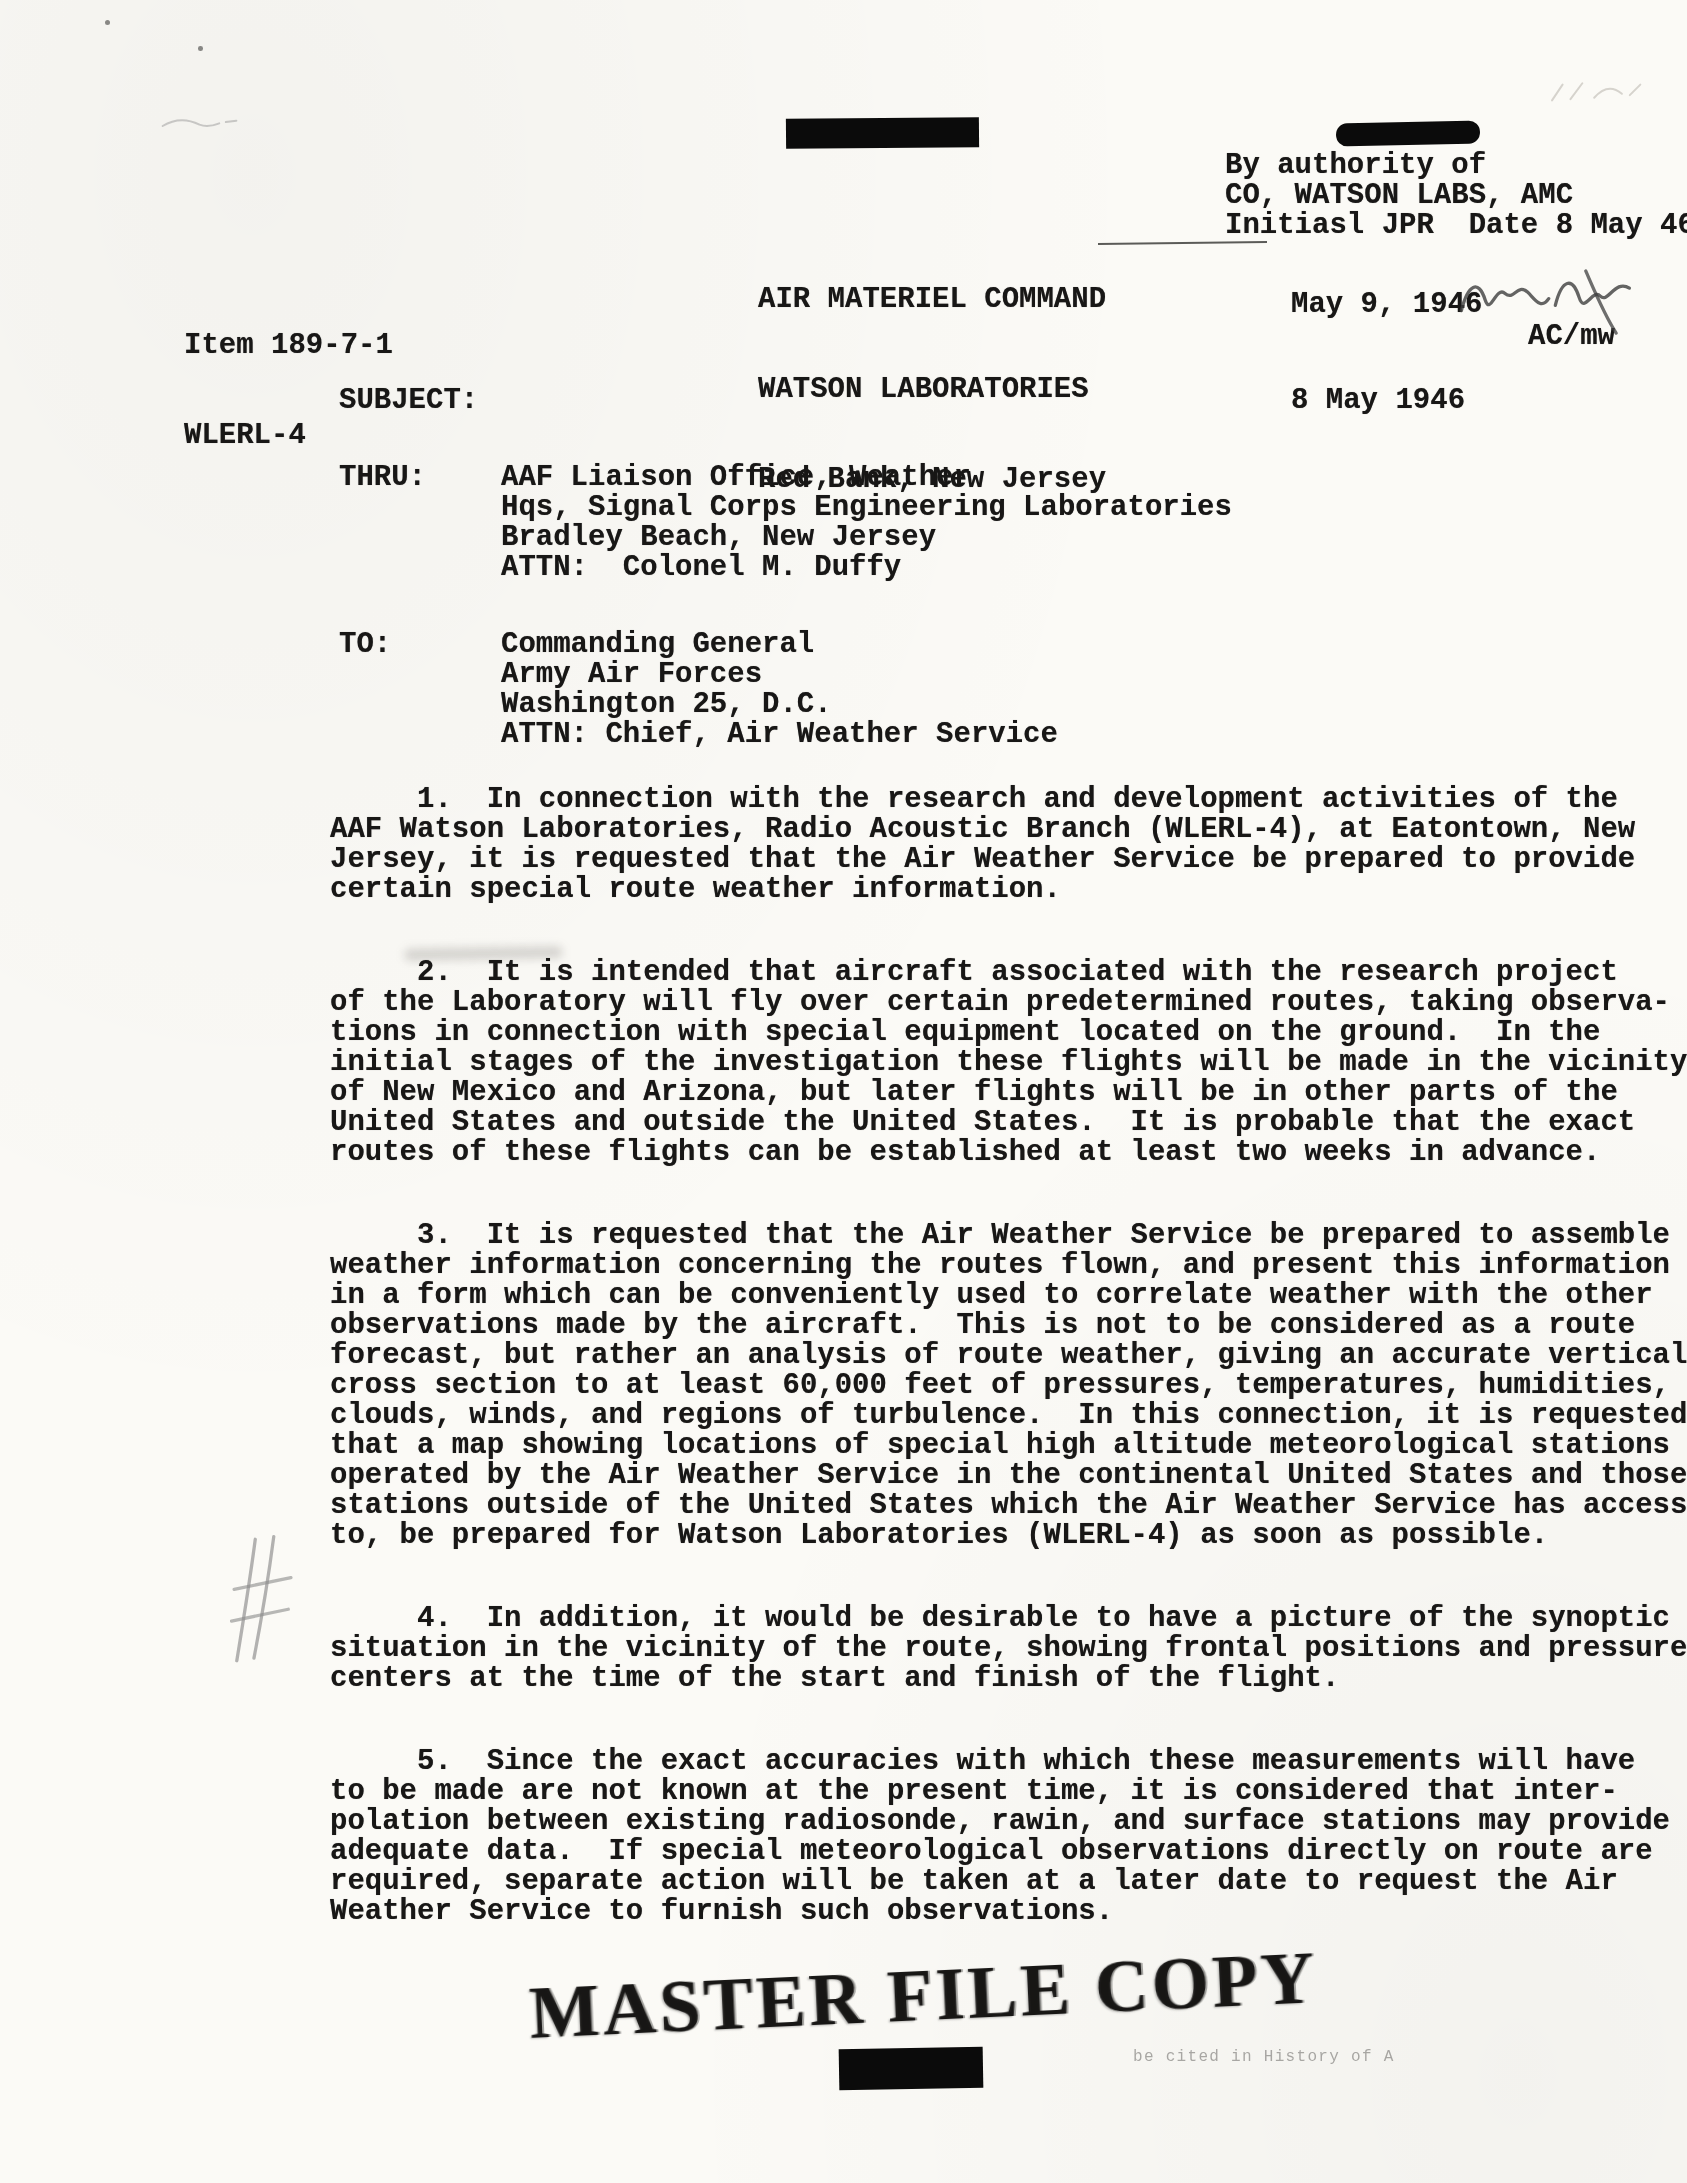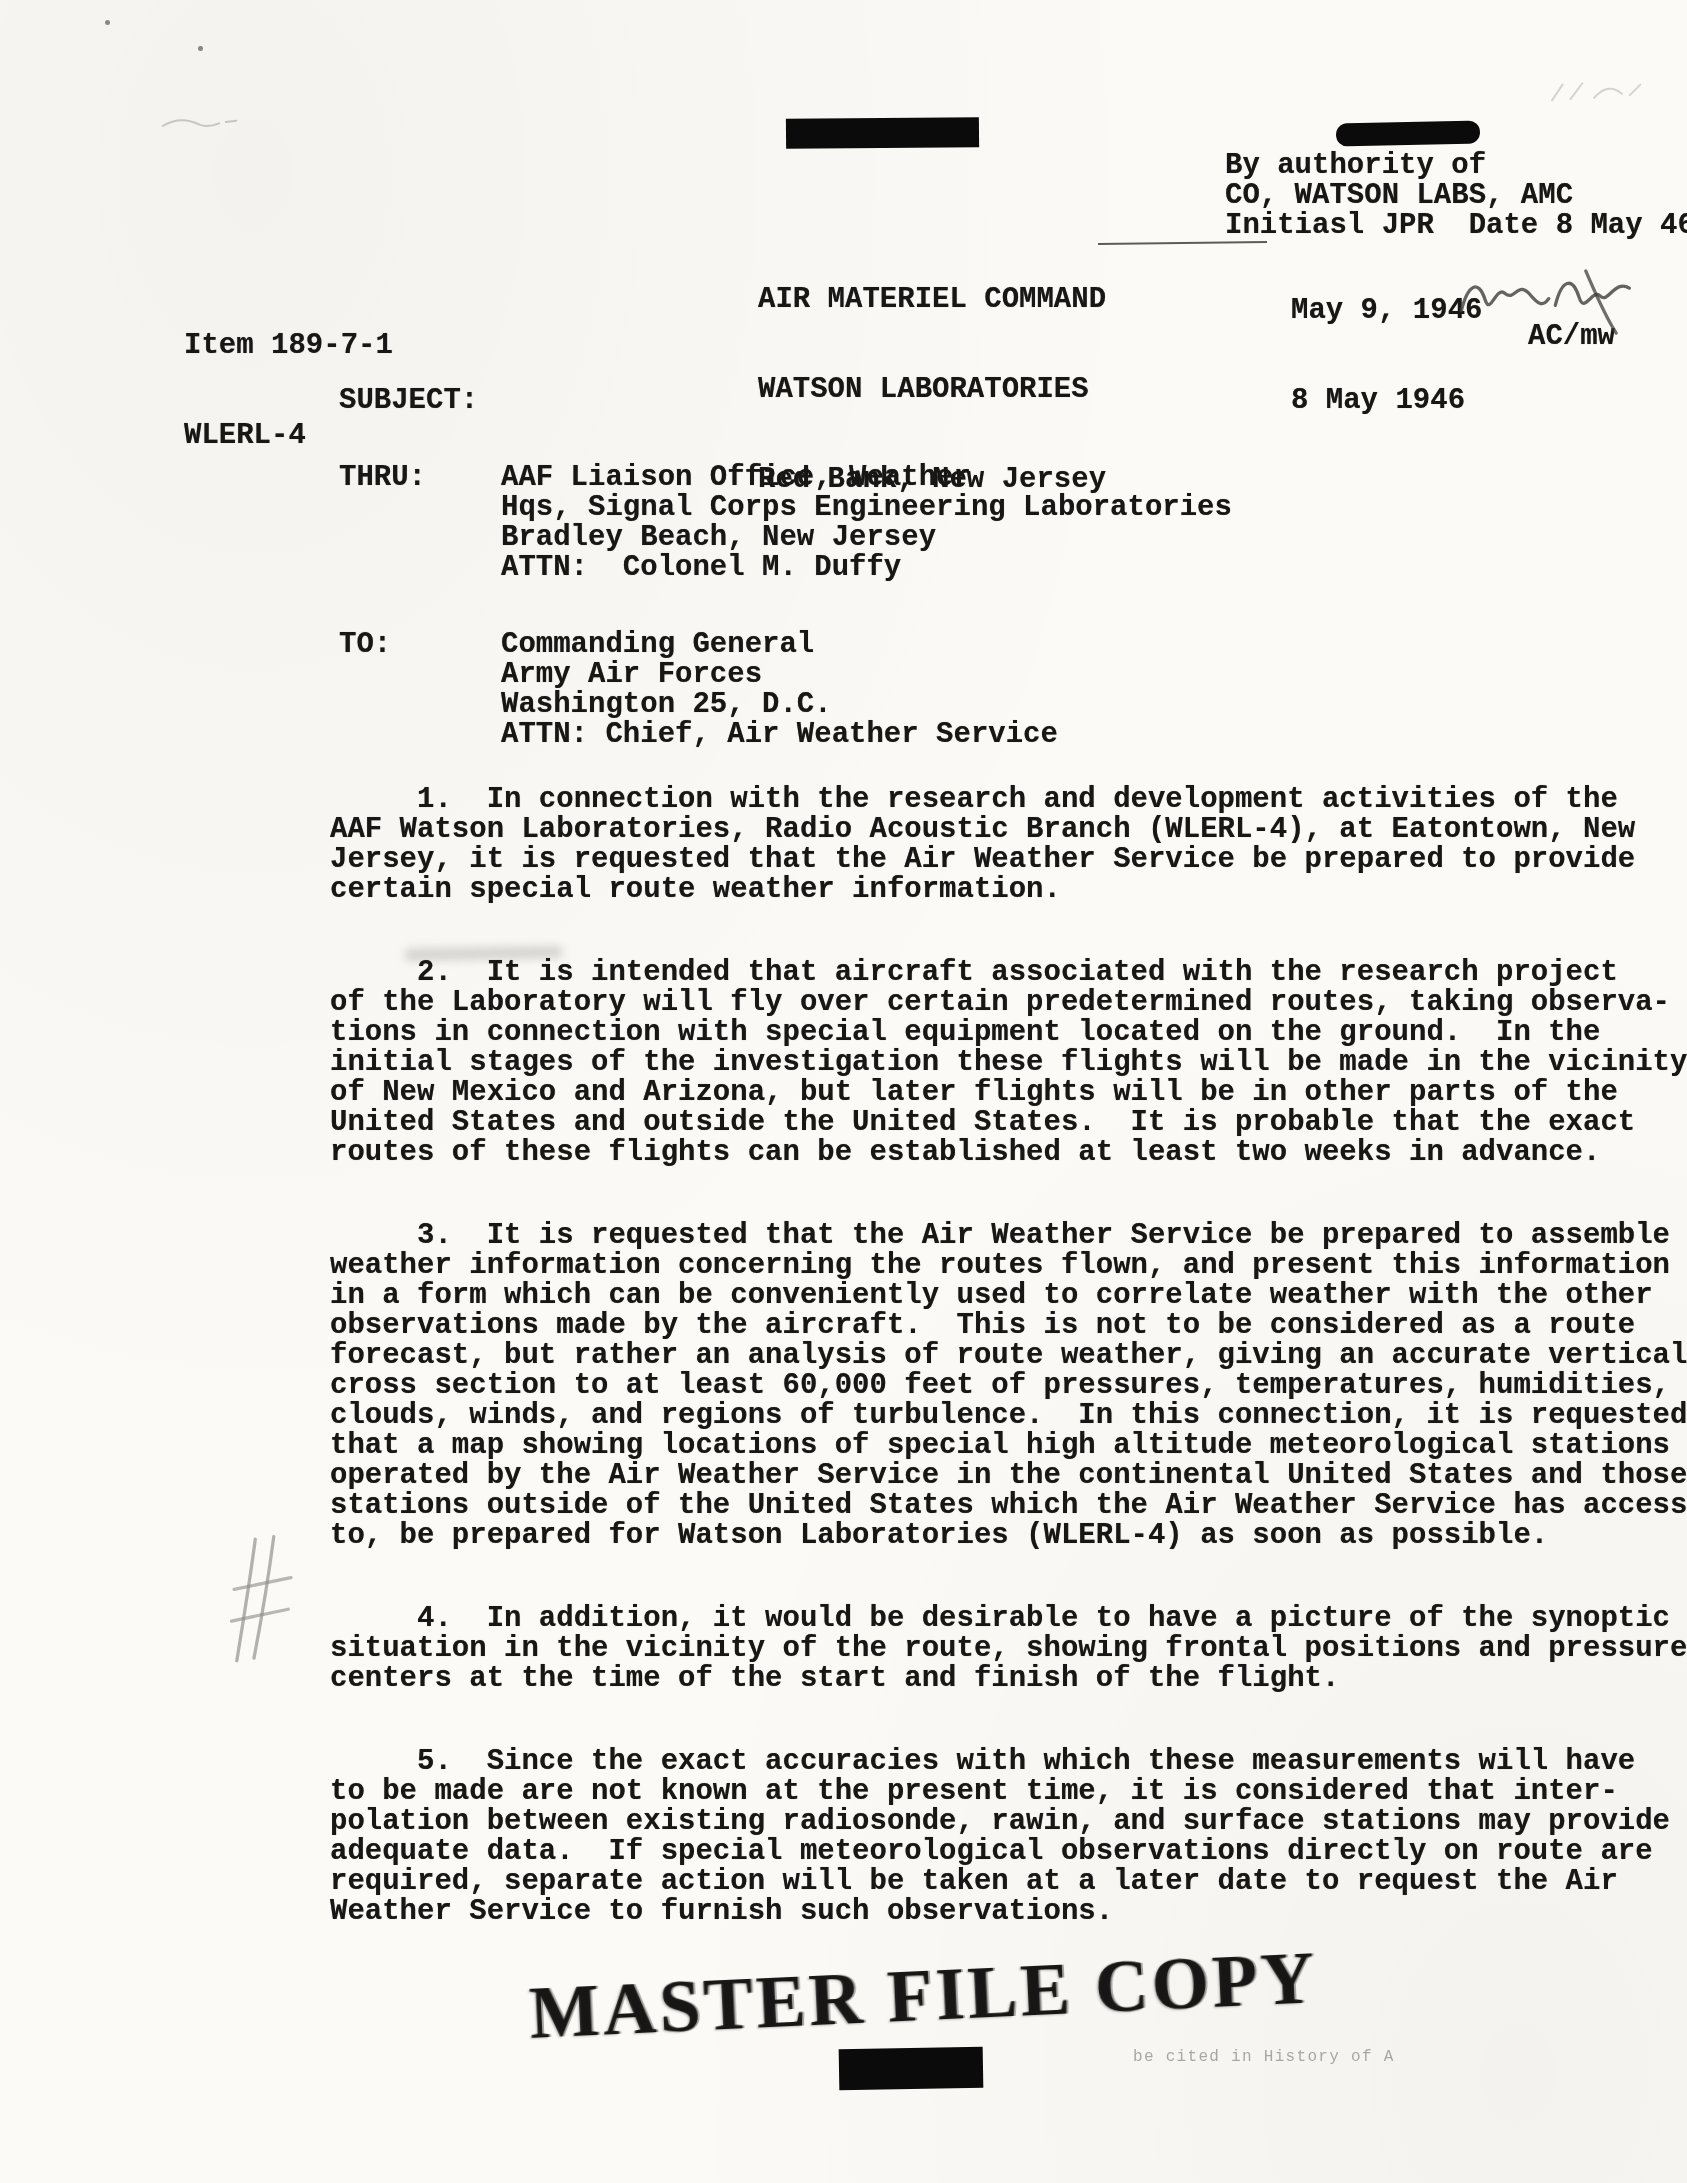--- a/index.html
+++ b/index.html
@@ -84,21 +84,21 @@
   <div class="abs mono" style="left:758px; top:225px;">
     <div>AIR MATERIEL COMMAND</div>
     <div>WATSON LABORATORIES</div>
     <div>Red Bank, New Jersey</div>
   </div>
 
   <div class="abs mono" style="left:1225px; top:151px;">By authority of
 CO, WATSON LABS, AMC
 Initiasl JPR  Date 8 May 46</div>
 
-  <div class="abs mono" style="left:1291px; top:296px;">May 9, 1946</div>
+  <div class="abs mono" style="left:1291px; top:290px;">May 9, 1946</div>
   <div class="abs mono" style="left:1528px; top:322px;">AC/mw</div>
 
   <svg class="handwriting" style="left:1456px; top:259px;" width="192" height="86" viewBox="0 0 290 130">
     <path d="M8,78 C18,38 34,30 44,62 C52,86 60,40 74,52 C88,64 92,36 108,50 C118,59 128,78 140,60" stroke="#3f3f3f" stroke-width="5" fill="none" opacity="0.8" stroke-linecap="round"></path>
     <path d="M150,70 C160,30 176,26 186,58 C194,84 206,44 218,56 C230,68 240,30 262,44" stroke="#3f3f3f" stroke-width="5" fill="none" opacity="0.8" stroke-linecap="round"></path>
     <path d="M196,18 C210,50 224,84 242,112" stroke="#3f3f3f" stroke-width="5" fill="none" opacity="0.75" stroke-linecap="round"></path>
   </svg>
 
   <div class="abs mono label-col" style="top:386px;">SUBJECT:</div>
   <div class="abs mono" style="left:1291px; top:386px;">8 May 1946</div>

